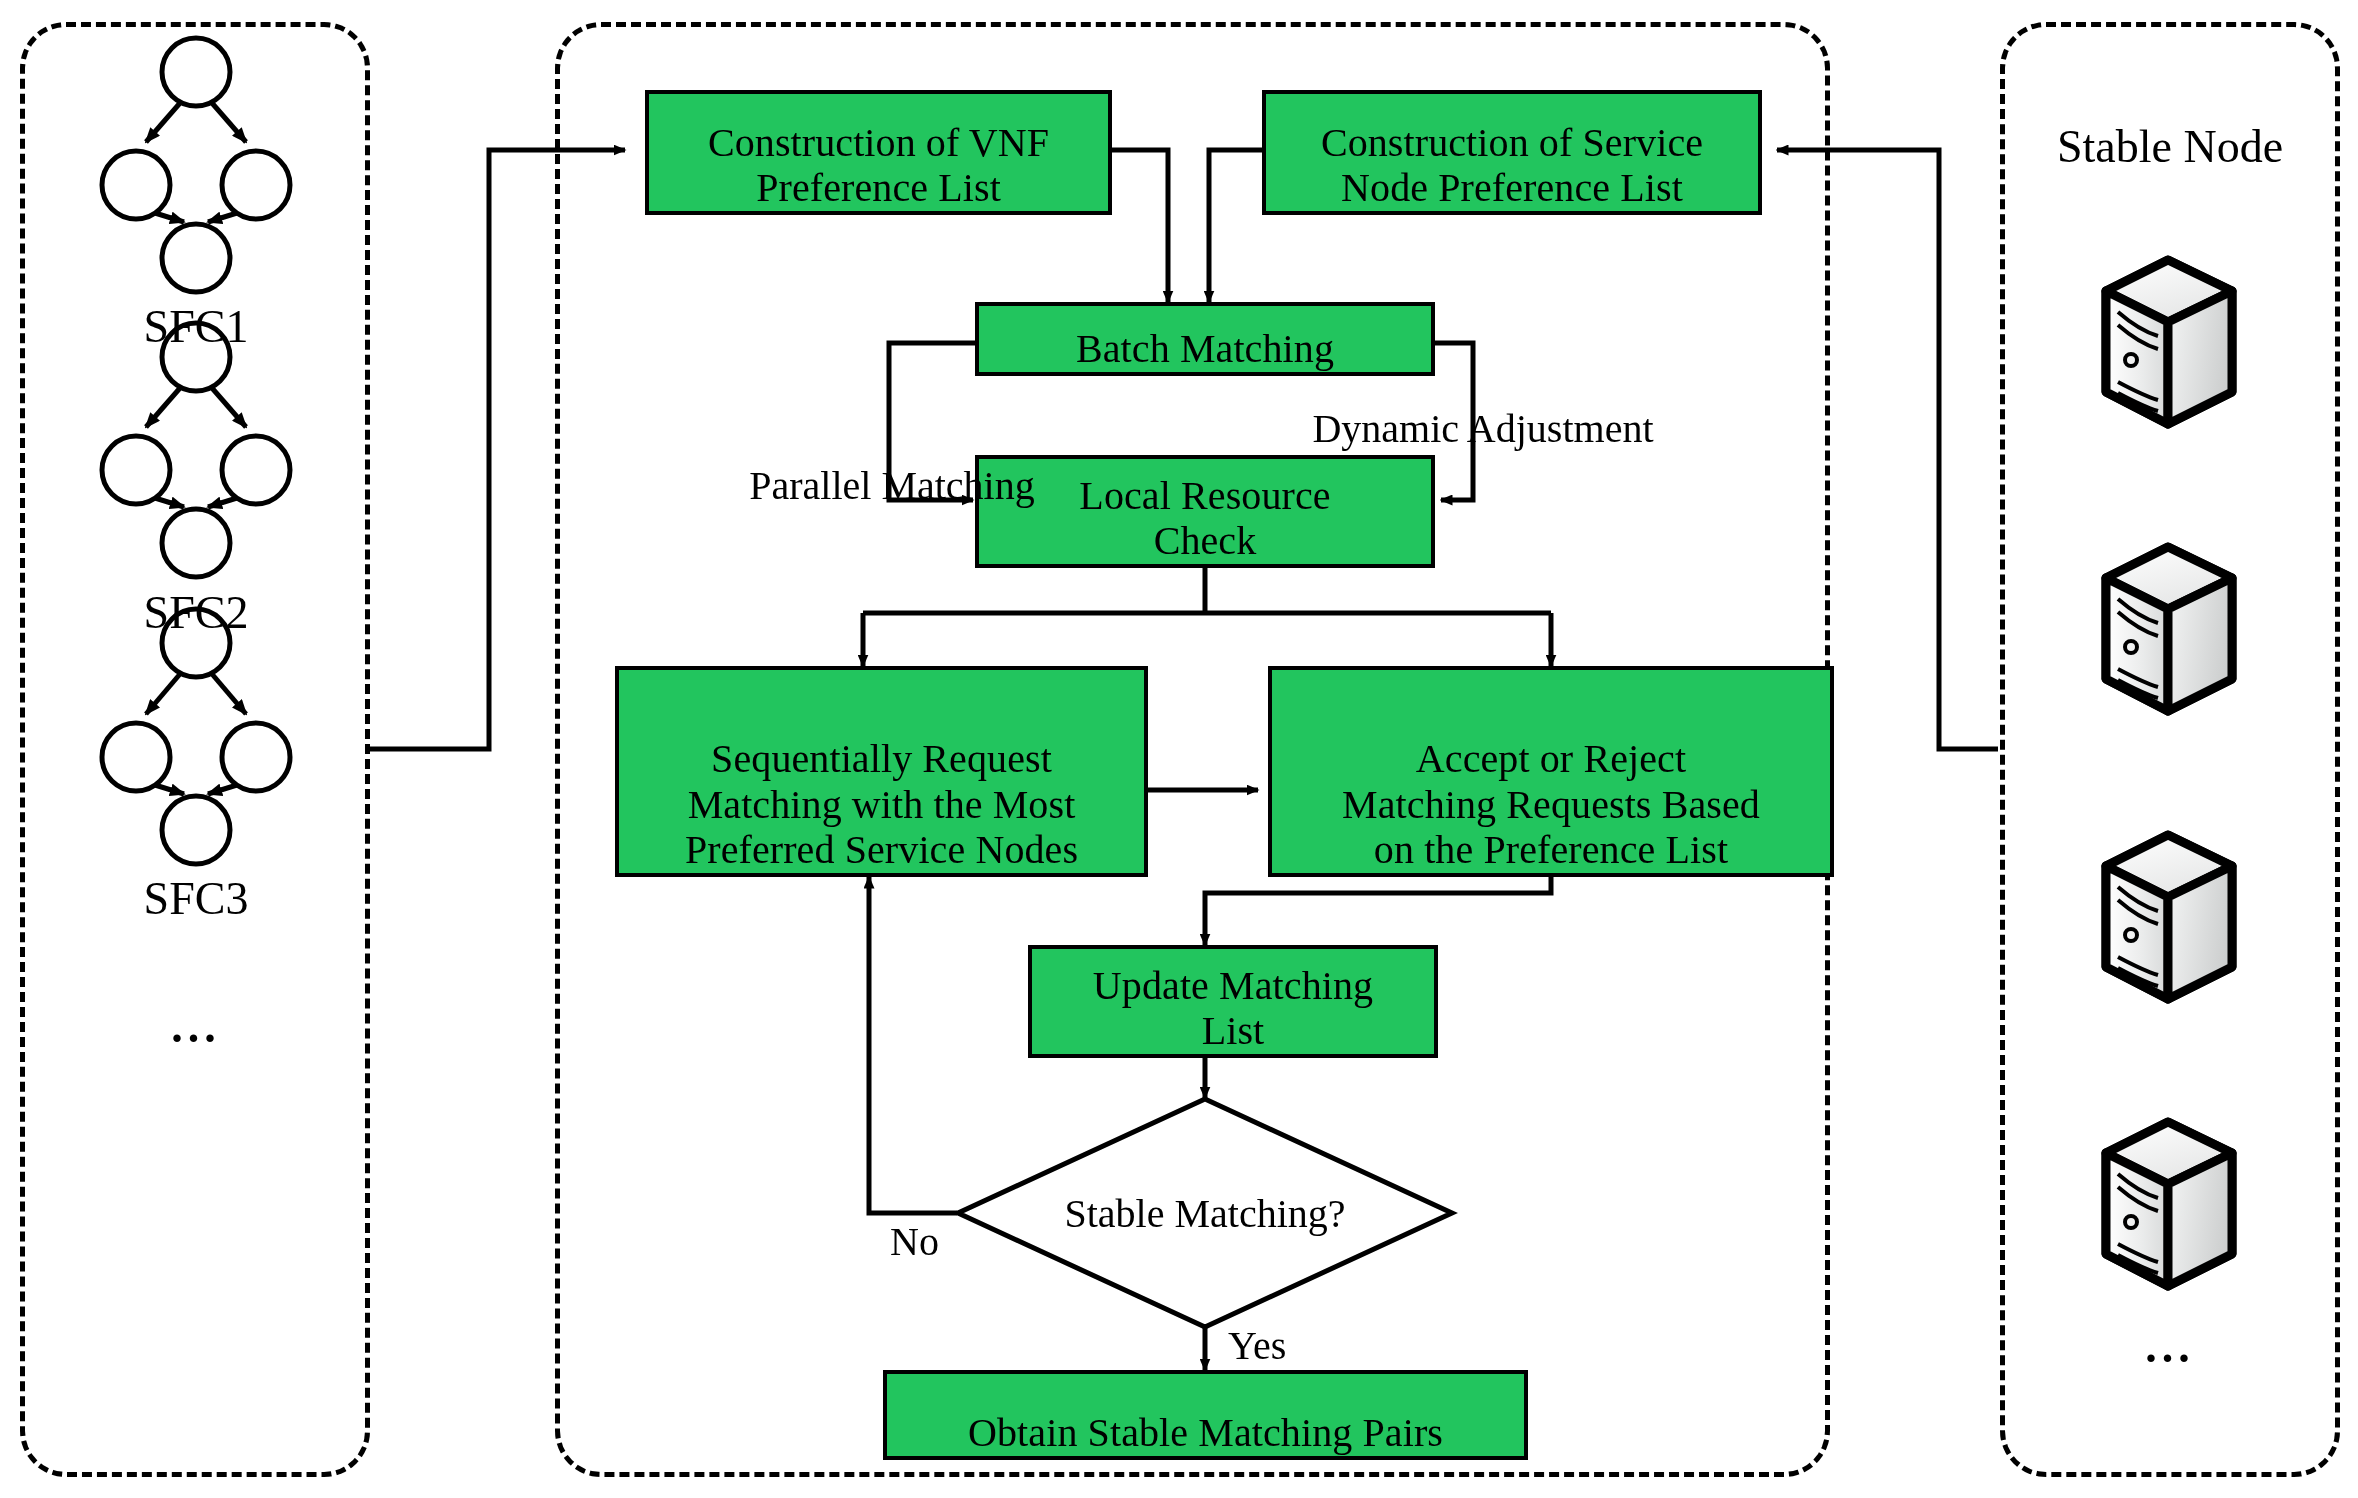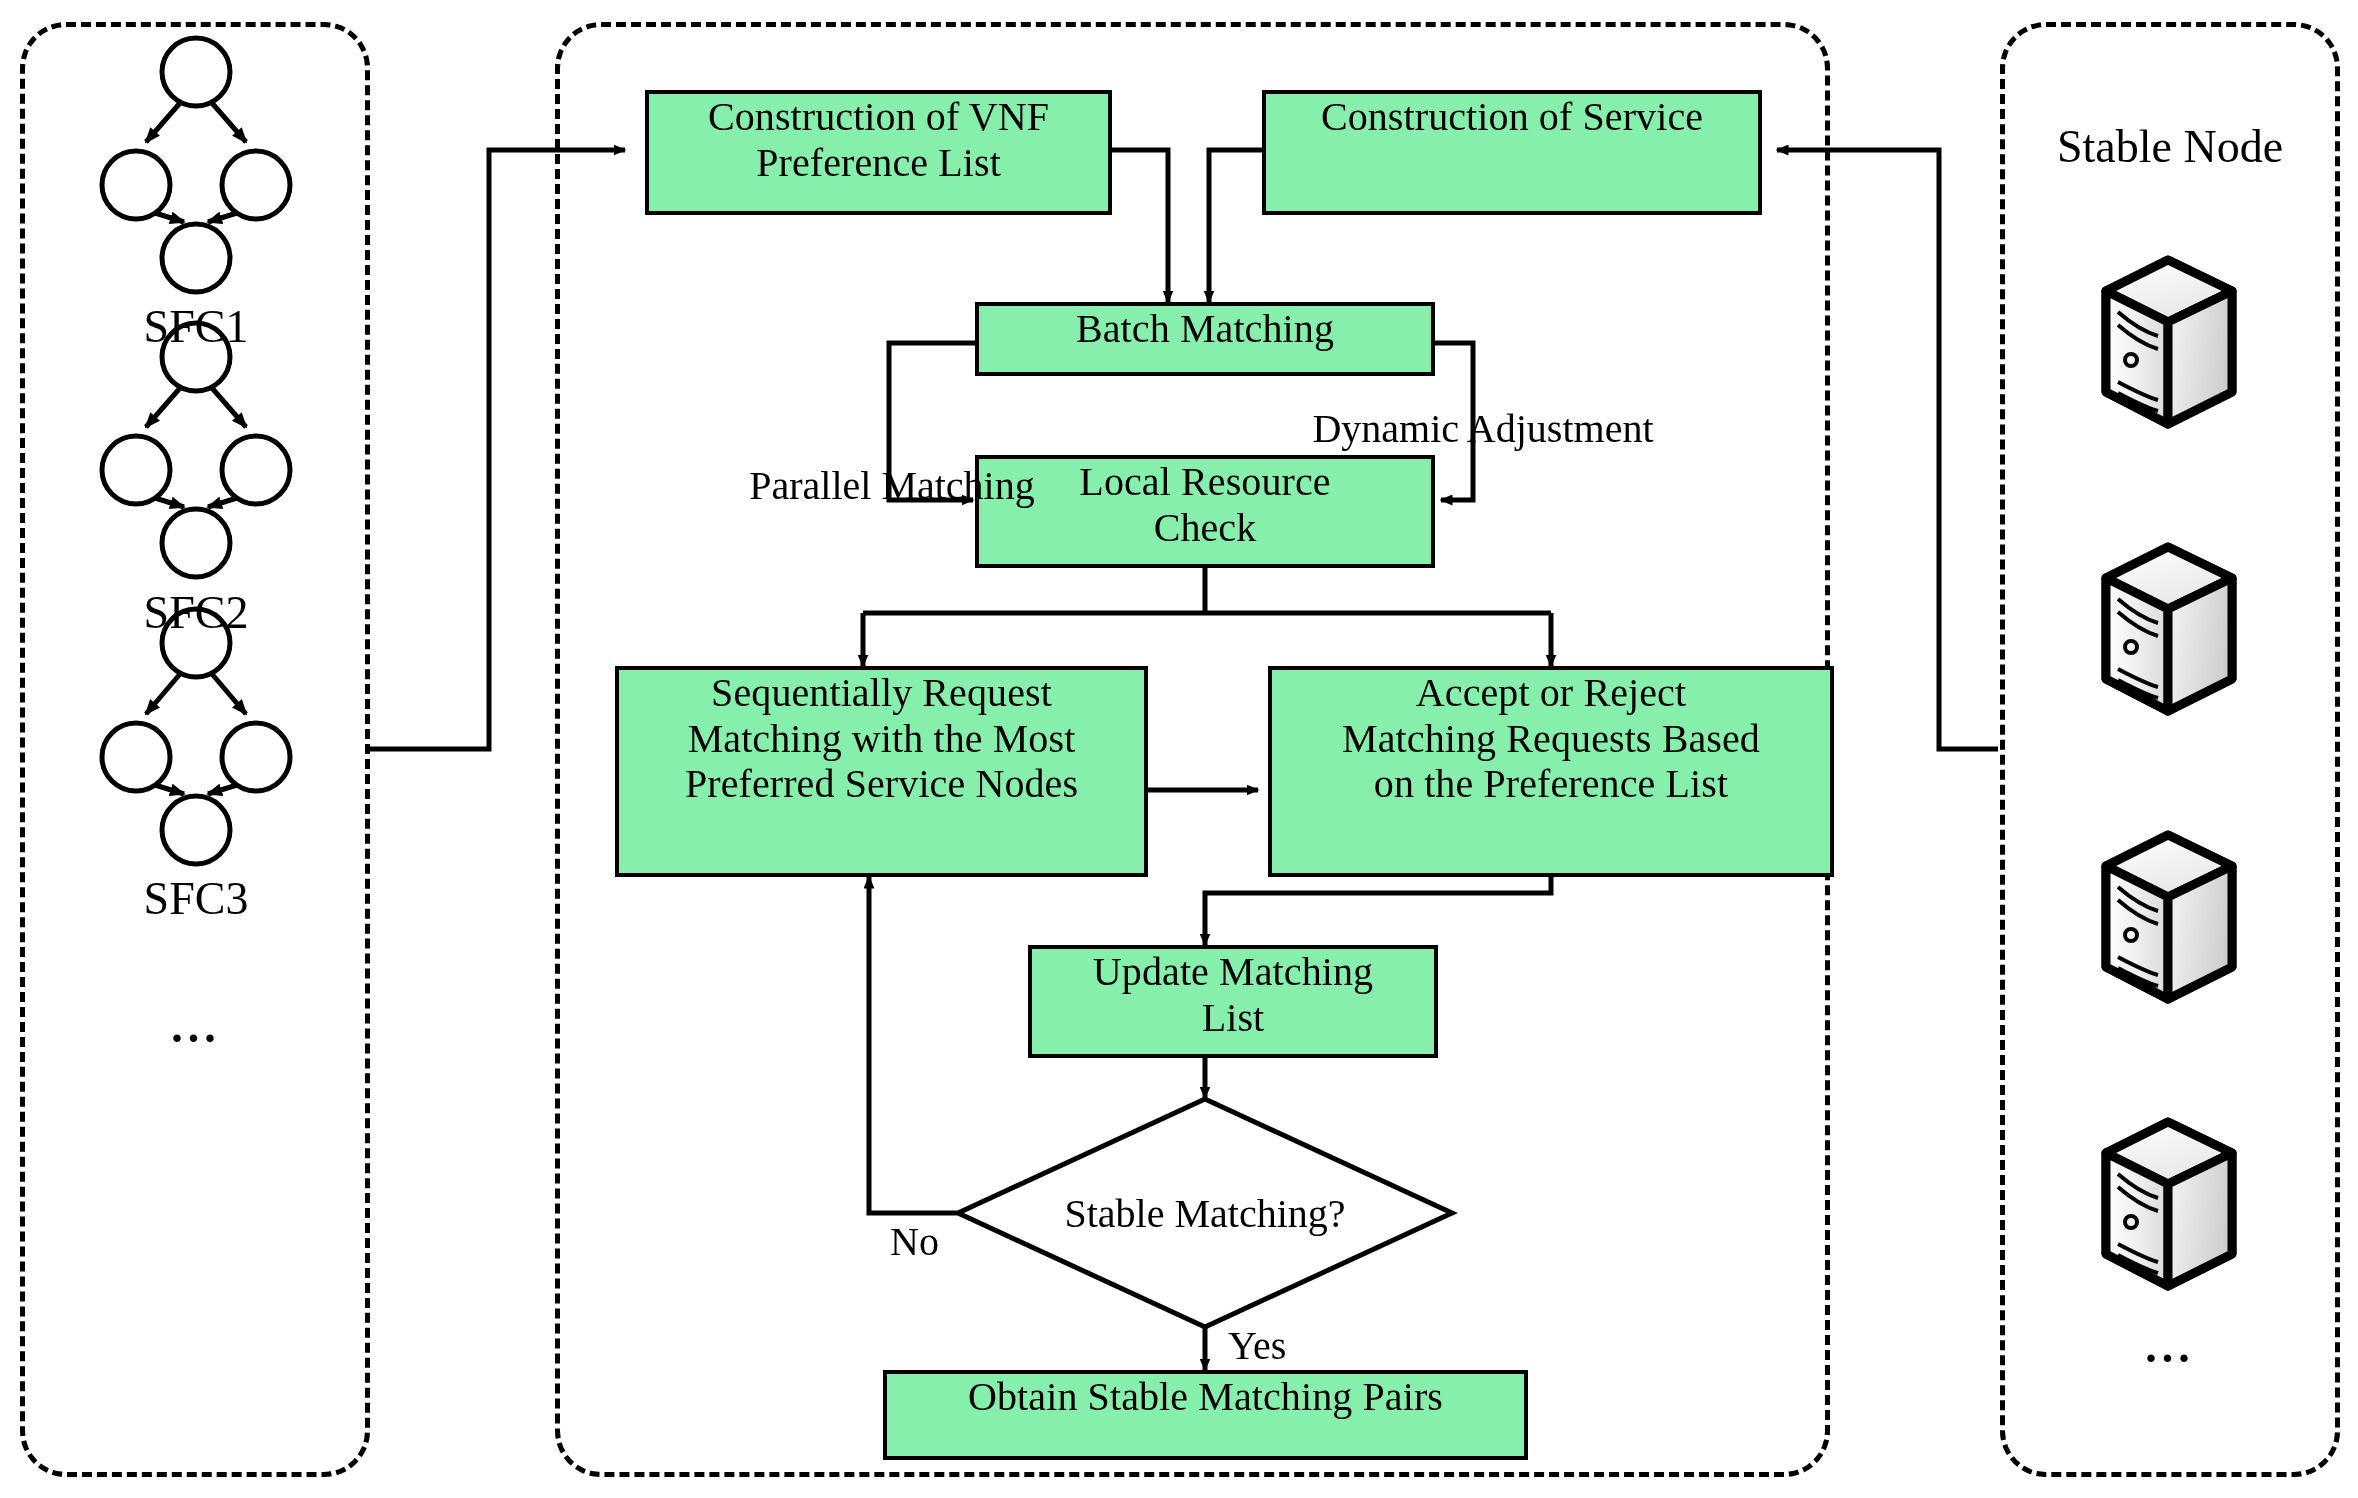--- a/index.html
+++ b/index.html
@@ -16,23 +16,23 @@
   .panel{
     position:absolute;
     border:5px dashed #000;
     border-radius:46px;
     box-sizing:border-box;
   }
   .node-box{
     position:absolute;
     border:4px solid #000;
     box-sizing:border-box;
-    background:#86efac;
+    background:#22c55e;
     display:flex;
-    align-items:flex-start;
+    align-items:flex-end;
     justify-content:center;
     text-align:center;
     line-height:1.14;
     letter-spacing:.1px;
   }
   .node-box span{display:block;padding:0 8px;}
   .plain-label{
     position:absolute;
     text-align:center;
     white-space:nowrap;
@@ -240,20 +240,21 @@
   <div class="node-box" style="left:645px;top:90px;width:467px;height:125px;font-size:40px;">
     <span>
       <span>Construction of VNF</span>
       <span>Preference List</span>
     </span>
   </div>
 
   <div class="node-box" style="left:1262px;top:90px;width:500px;height:125px;font-size:40px;">
     <span>
       <span>Construction of Service</span>
+      <span>Node Preference List</span>
     </span>
   </div>
 
   <div class="node-box" style="left:975px;top:302px;width:460px;height:74px;font-size:40px;">
     <span>
       <span>Batch Matching</span>
     </span>
   </div>
 
   <div class="node-box" style="left:975px;top:455px;width:460px;height:113px;font-size:40px;">

